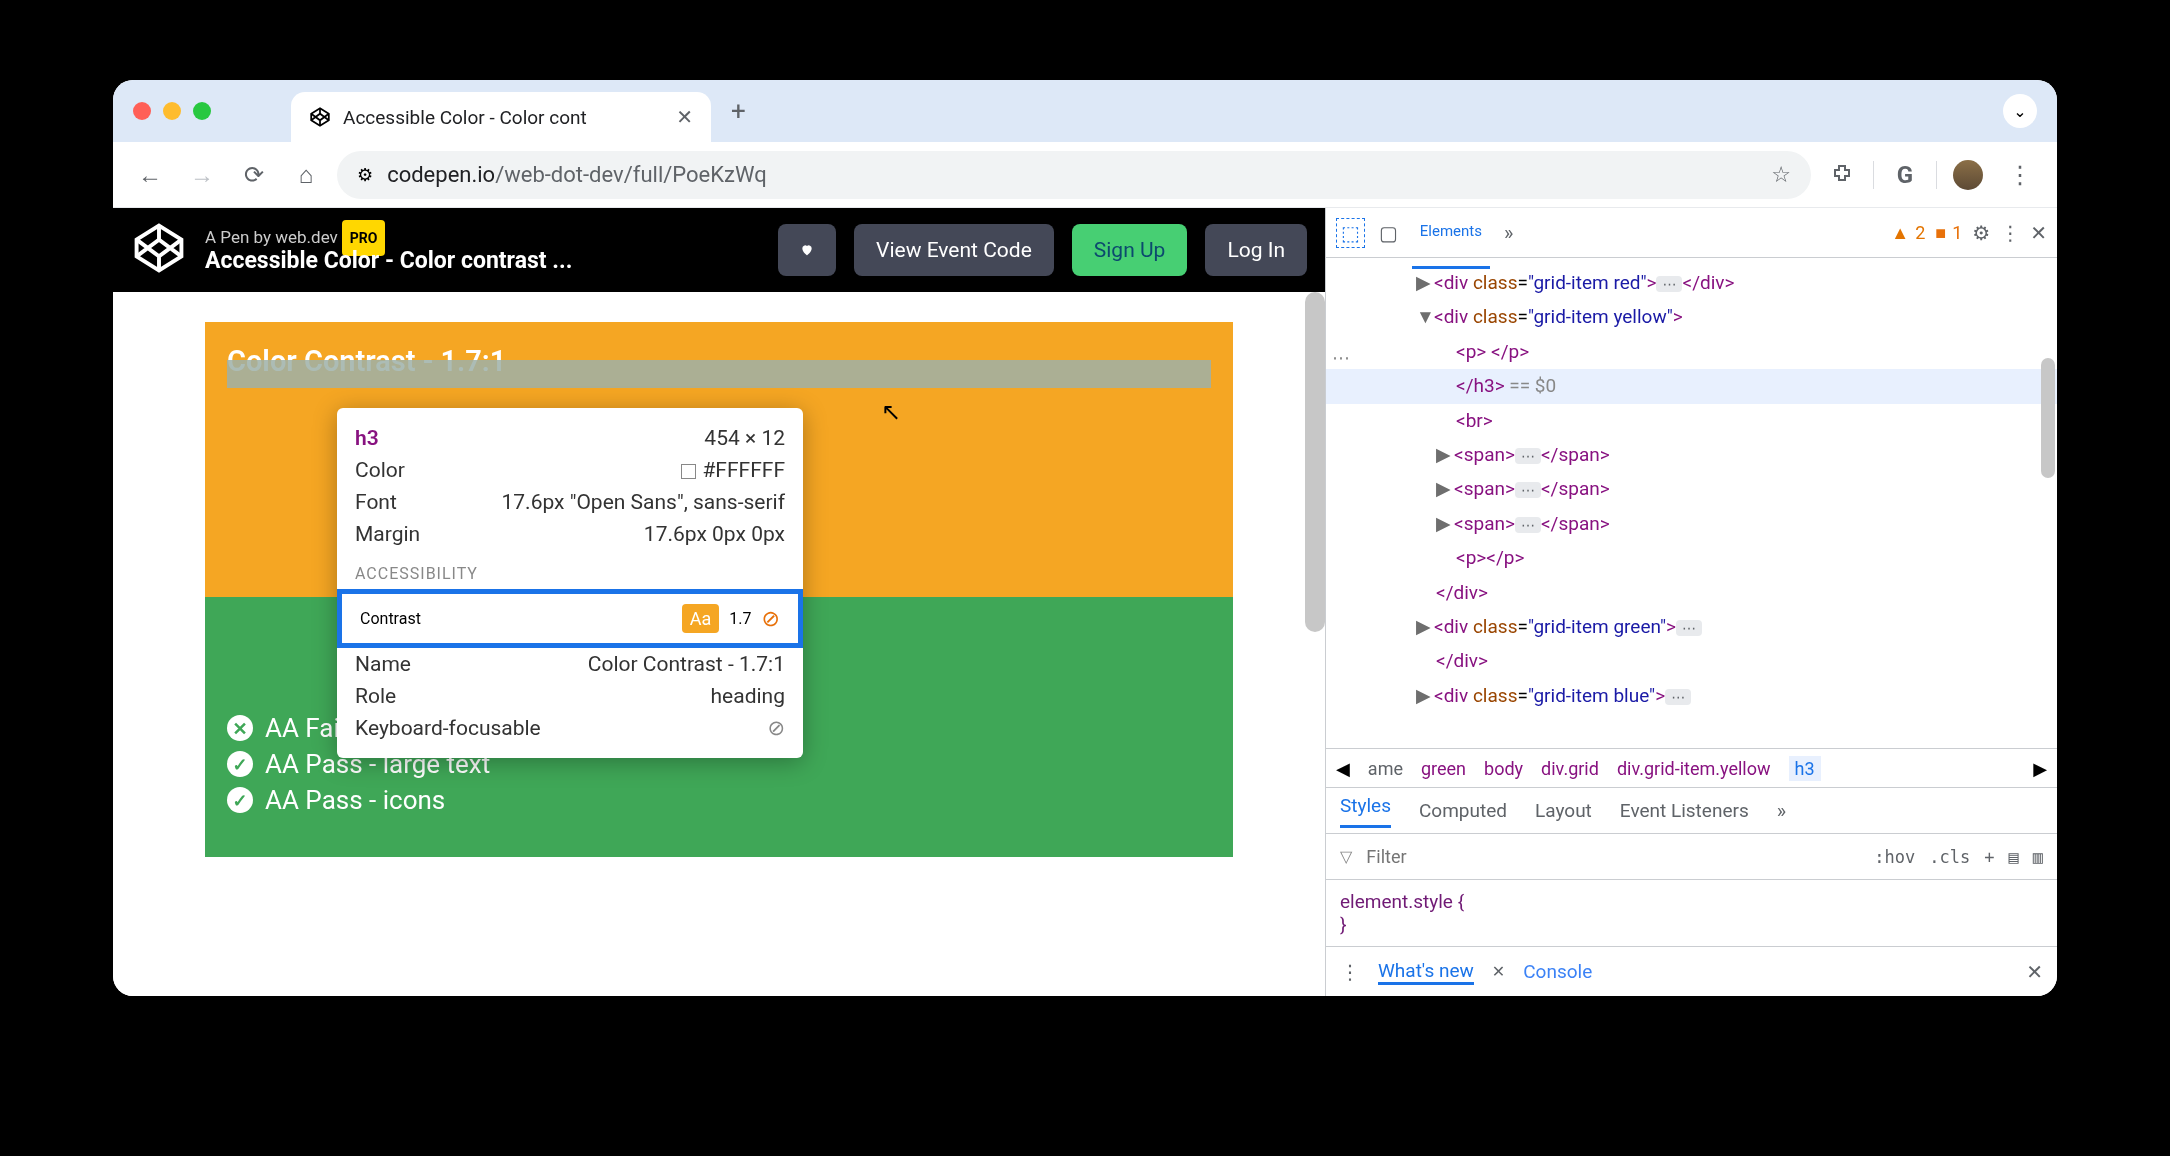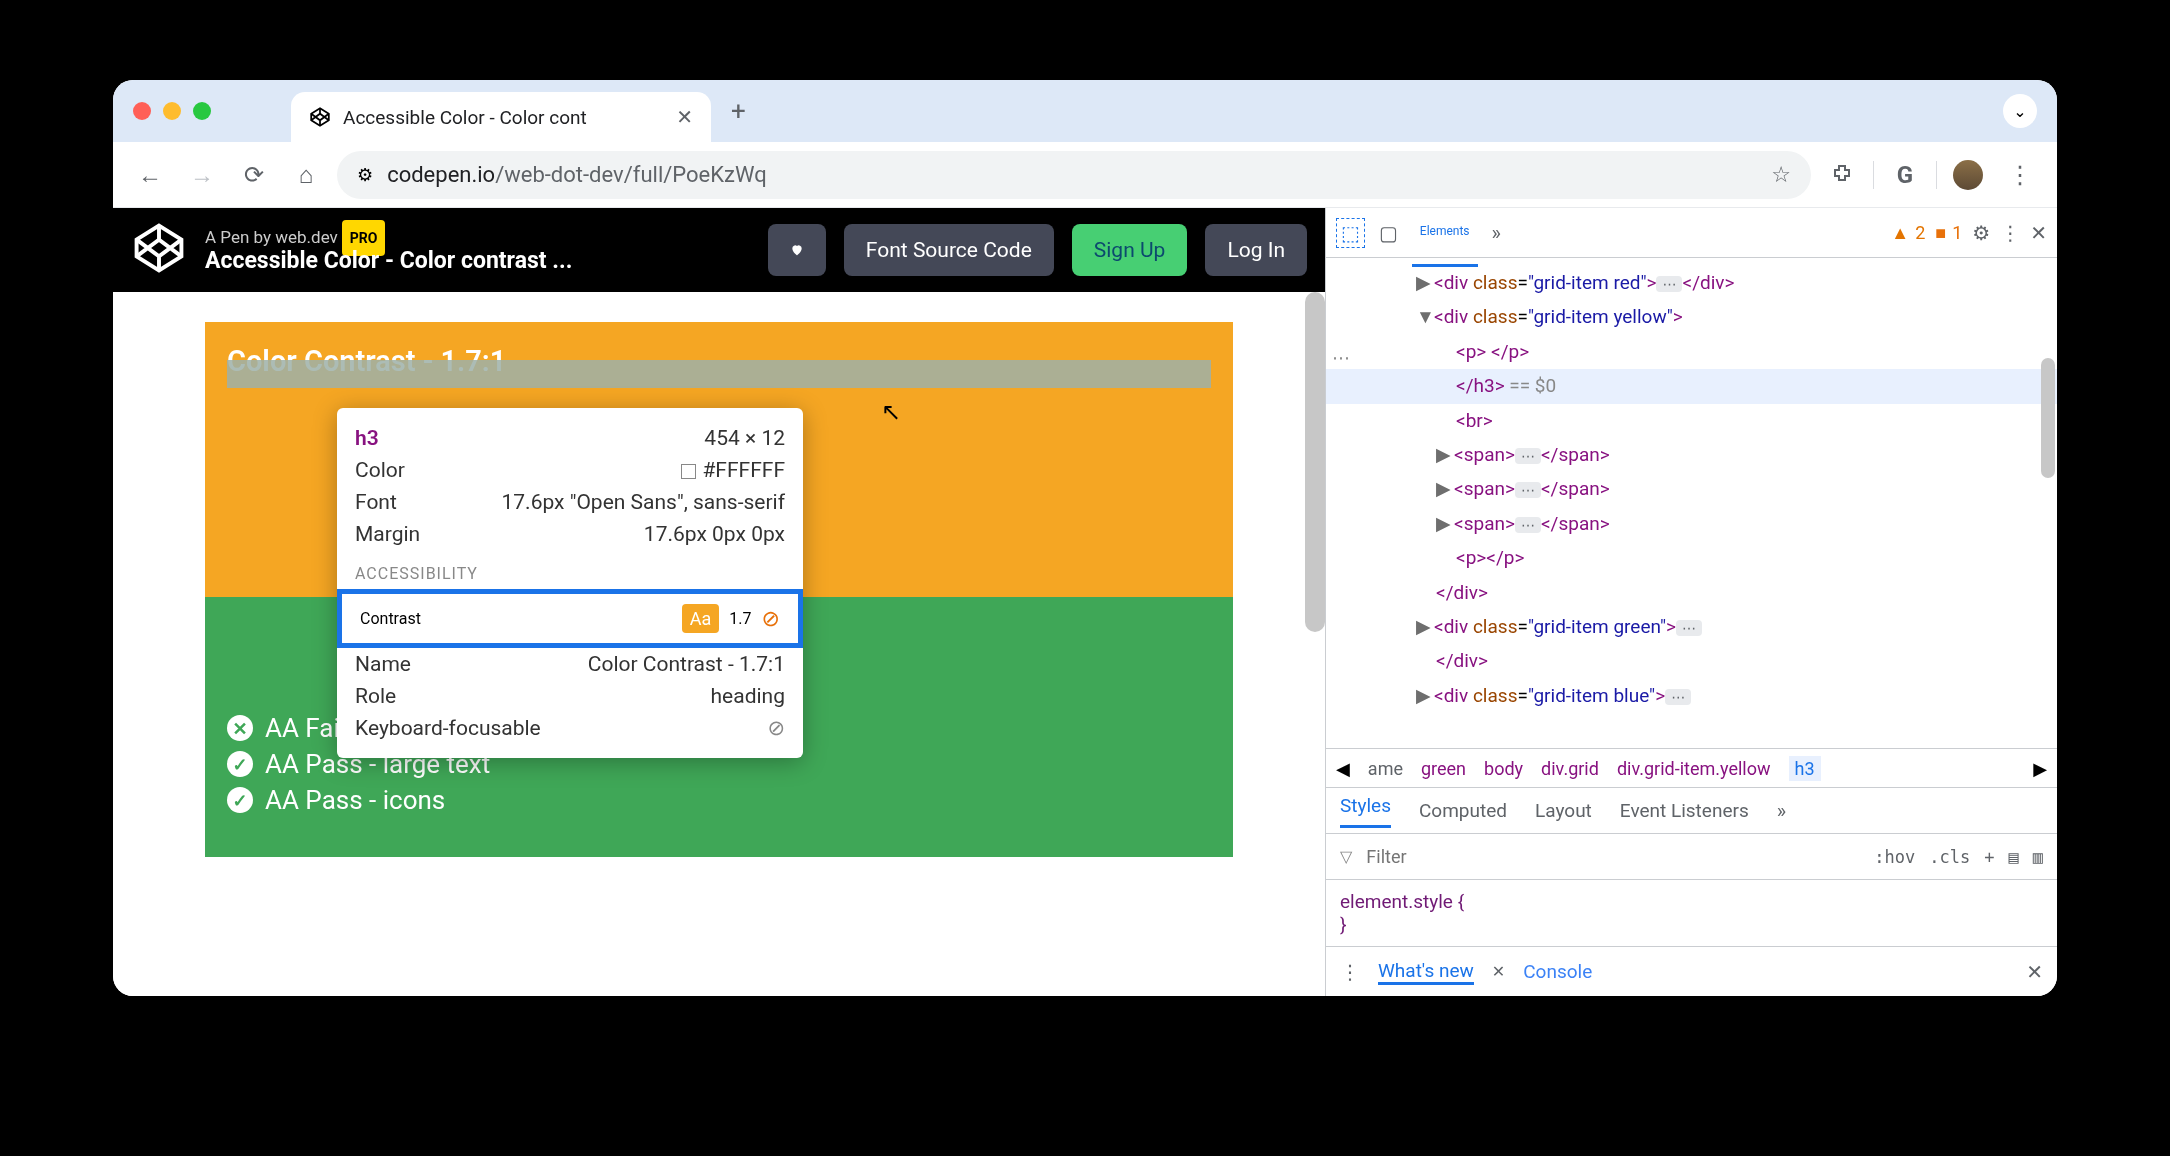--- a/index.html
+++ b/index.html
@@ -43,21 +43,21 @@
 .tt-row{display:flex;justify-content:space-between;font-size:21px;color:#333;padding:4px 0}
 .tt-tag{color:#881280;font-weight:600}
 .tt-hdr{font-size:16px;color:#888;letter-spacing:1px;margin-top:14px;margin-bottom:6px}
 .tt-contrast{border:5px solid #1a73e8;margin:0 -18px;padding:10px 18px;display:flex;align-items:center;justify-content:space-between}
 .tt-aa{background:#f5a623;color:#fff;padding:4px 8px;border-radius:4px;font-size:18px}
 .tt-warn{color:#e8710a;font-size:22px}
 .cursor{position:absolute;left:768px;top:190px;font-size:24px;z-index:20}
 .scrollbar{position:absolute;right:0;top:84px;width:20px;height:340px;background:#c7c7c7;border-radius:10px}
 .devtools{flex:1;background:#fff;border-left:1px solid #cacdd1;display:flex;flex-direction:column;font-family:Menlo,Consolas,monospace}
 .dt-tabs{height:50px;border-bottom:1px solid #cacdd1;display:flex;align-items:center;padding:0 10px;gap:14px}
-.dt-tab{font-size:12px;color:#5f6368;padding:26px 8px}
+.dt-tab{font-size:15px;color:#5f6368;padding:26px 8px}
 .dt-tab.act{color:#1a73e8;border-bottom:3px solid #1a73e8}
 .dt-ic{color:#5f6368;font-size:20px}
 .dt-badges{margin-left:auto;display:flex;gap:10px;align-items:center}
 .dt-badge{display:flex;align-items:center;gap:6px;font-size:18px}
 .dt-badge.w{color:#e37400}.dt-badge.e{color:#e8710a}
 .dt-elements{flex:1;overflow:auto;padding:8px 0;font-size:19px;line-height:1.6}
 .el-line{padding:2px 12px;white-space:nowrap}
 .el-line.sel{background:#e8f0fe}
 .tri{color:#6e6e6e;margin-right:4px;display:inline-block;width:14px}
 .tag-b{color:#881280}.attr-n{color:#994500}.attr-v{color:#1a1aa6}.txt{color:#303030}
@@ -142,21 +142,21 @@
             <span class="cp-by">A Pen by web.dev</span>
             <span class="cp-pro">PRO</span>
           </div>
           <div class="cp-title">Accessible Color - Color contrast ...</div>
         </div>
         <div class="cp-btn h">
           <svg width="24" height="24" viewBox="0 0 24 24" fill="#fff">
               <path d="M12 21s-8-5-8-12a5 5 0 0 1 8-4 5 5 0 0 1 8 4c0 7-8 12-8 12z"></path>
             </svg>
         </div>
-        <div class="cp-btn">Font Source Code</div>
+        <div class="cp-btn">View Event Code</div>
         <div class="cp-btn g">Sign Up</div>
         <div class="cp-btn">Log In</div>
       </div>
 
       <div class="content">
         <div class="yellow-block">
           <div class="highlight-bar"></div>
           <div class="y-title">Color Contrast - 1.7:1</div>
         </div>
         <div class="green-block">

